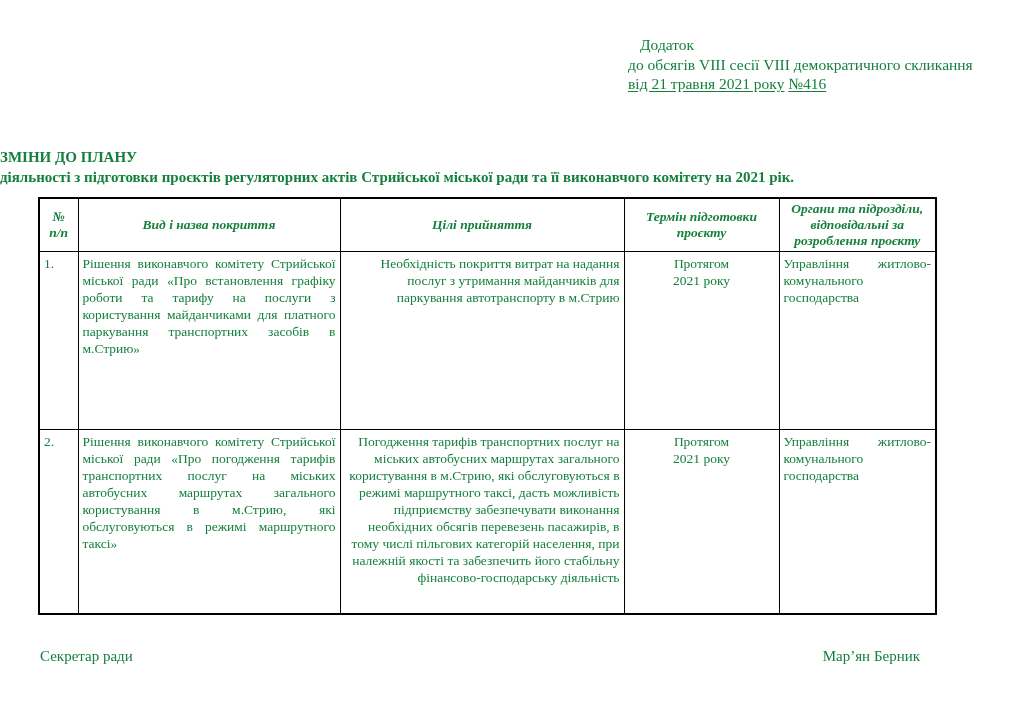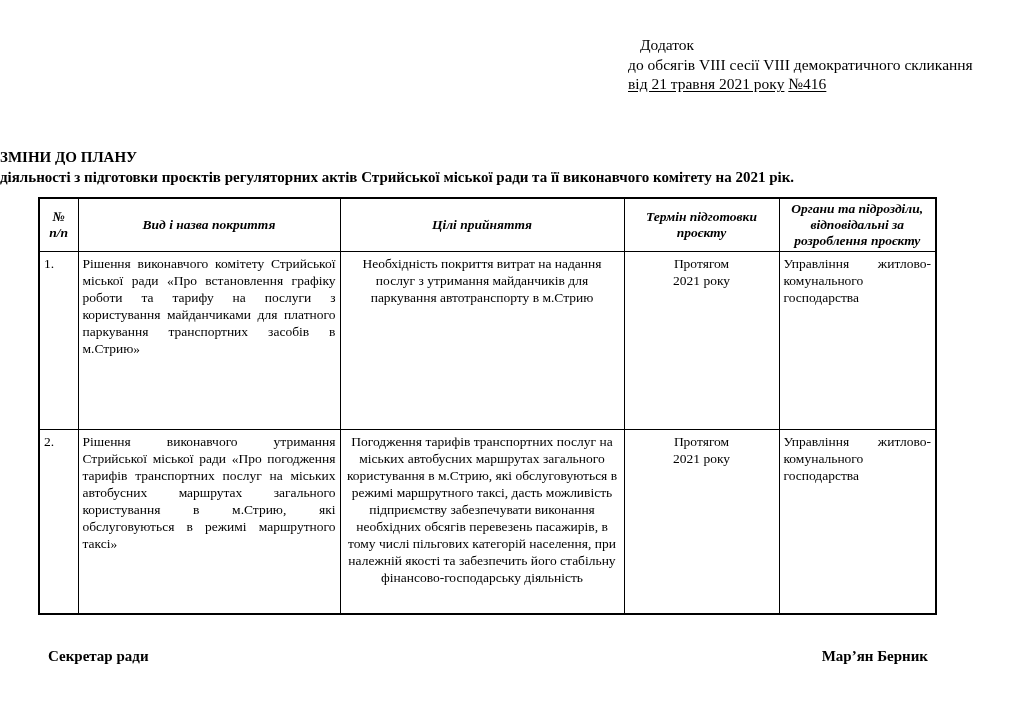--- a/index.html
+++ b/index.html
@@ -1,18 +1,18 @@
 <!DOCTYPE html>
 <html><head>
 <meta charset="utf-8">
 <style>
   html, body { margin:0; padding:0; background:#ffffff; }
   .page {
     position:relative; width:1024px; height:724px; background:#ffffff;
-    font-family:"Liberation Serif", serif; color:#000000; overflow:hidden;
+    font-family:"Liberation Serif", serif; color:#15803d; overflow:hidden;
   }
   
   .annex { position:absolute; left:628px; top:35px; font-size:15.5px; line-height:19.5px; }
   .annex-line1 { padding-left:12px; }
   .u { text-decoration:underline; text-underline-offset:2px; }
   
   .title { position:absolute; left:0; top:147px; width:1024px; 
            font-weight:bold; font-size:15px; line-height:20px; }
   
   table.plan { position:absolute; left:38px; top:197px; width:897px;
@@ -21,28 +21,28 @@
   table.plan th {
     font-weight:bold; font-style:italic; font-size:13.5px; line-height:16px;
     text-align:center; vertical-align:middle; padding:2px 3px;
   }
   table.plan td { font-size:13.5px; line-height:17px; vertical-align:top; padding:3px 4px; }
   tr.hdr { height:53px; }
   tr.row1 { height:178px; }
   tr.row2 { height:184px; }
   td.cell-num  { text-align:left; padding-left:7px; }
   td.cell-project { text-align:justify;margin-left:43px; }
-  td.cell-goals { text-align:center; padding-left:2px; padding-right:2px; }
+  td.cell-goals { text-align:right; padding-left:2px; padding-right:2px; }
   td.cell-term { text-align:center; }
   td.cell-org { text-align:justify; }
   .pre { white-space:pre-line; }
   
-  .footer { position:absolute; left:48px; top:648px; width:880px;
+  .footer { position:absolute; left:40px; top:648px; width:880px;
             display:flex; justify-content:space-between;
-            font-weight:bold; font-size:15px; }
+            font-weight:normal; font-size:15px; }
 </style>
 </head>
 <body>
 
 <div class="page">
 
   <div class="annex">
     <div class="annex-line1">Додаток</div>
     <div>до обсягів VIII сесії VIII демократичного скликання</div>
     <div><span class="u">від 21 травня 2021 року</span> <span class="u">№416</span></div>
@@ -76,21 +76,21 @@
       <tr class="row1">
         <td class="cell-num">1.</td>
         <td class="cell-project">Рішення виконавчого комітету Стрийської міської ради «Про встановлення графіку роботи та тарифу на послуги з користування майданчиками для платного паркування транспортних засобів в м.Стрию»</td>
         <td class="cell-goals">Необхідність покриття витрат на надання послуг з утримання майданчиків для паркування автотранспорту в м.Стрию</td>
         <td class="cell-term pre">Протягом
 2021 року</td>
         <td class="cell-org">Управління житлово-комунального господарства</td>
       </tr>
       <tr class="row2">
         <td class="cell-num">2.</td>
-        <td class="cell-project">Рішення виконавчого утримання Стрийської міської ради «Про погодження тарифів транспортних послуг на міських автобусних маршрутах загального користування в м.Стрию, які обслуговуються в режимі маршрутного таксі»</td>
+        <td class="cell-project">Рішення виконавчого комітету Стрийської міської ради «Про погодження тарифів транспортних послуг на міських автобусних маршрутах загального користування в м.Стрию, які обслуговуються в режимі маршрутного таксі»</td>
         <td class="cell-goals">Погодження тарифів транспортних послуг на міських автобусних маршрутах загального користування в м.Стрию, які обслуговуються в режимі маршрутного таксі, дасть можливість підприємству забезпечувати виконання необхідних обсягів перевезень пасажирів, в тому числі пільгових категорій населення, при належній якості та забезпечить його стабільну фінансово-господарську діяльність</td>
         <td class="cell-term pre">Протягом
 2021 року</td>
         <td class="cell-org">Управління житлово-комунального господарства</td>
       </tr>
     </tbody>
   </table>
 
   <div class="footer">
     <span>Секретар ради</span>

